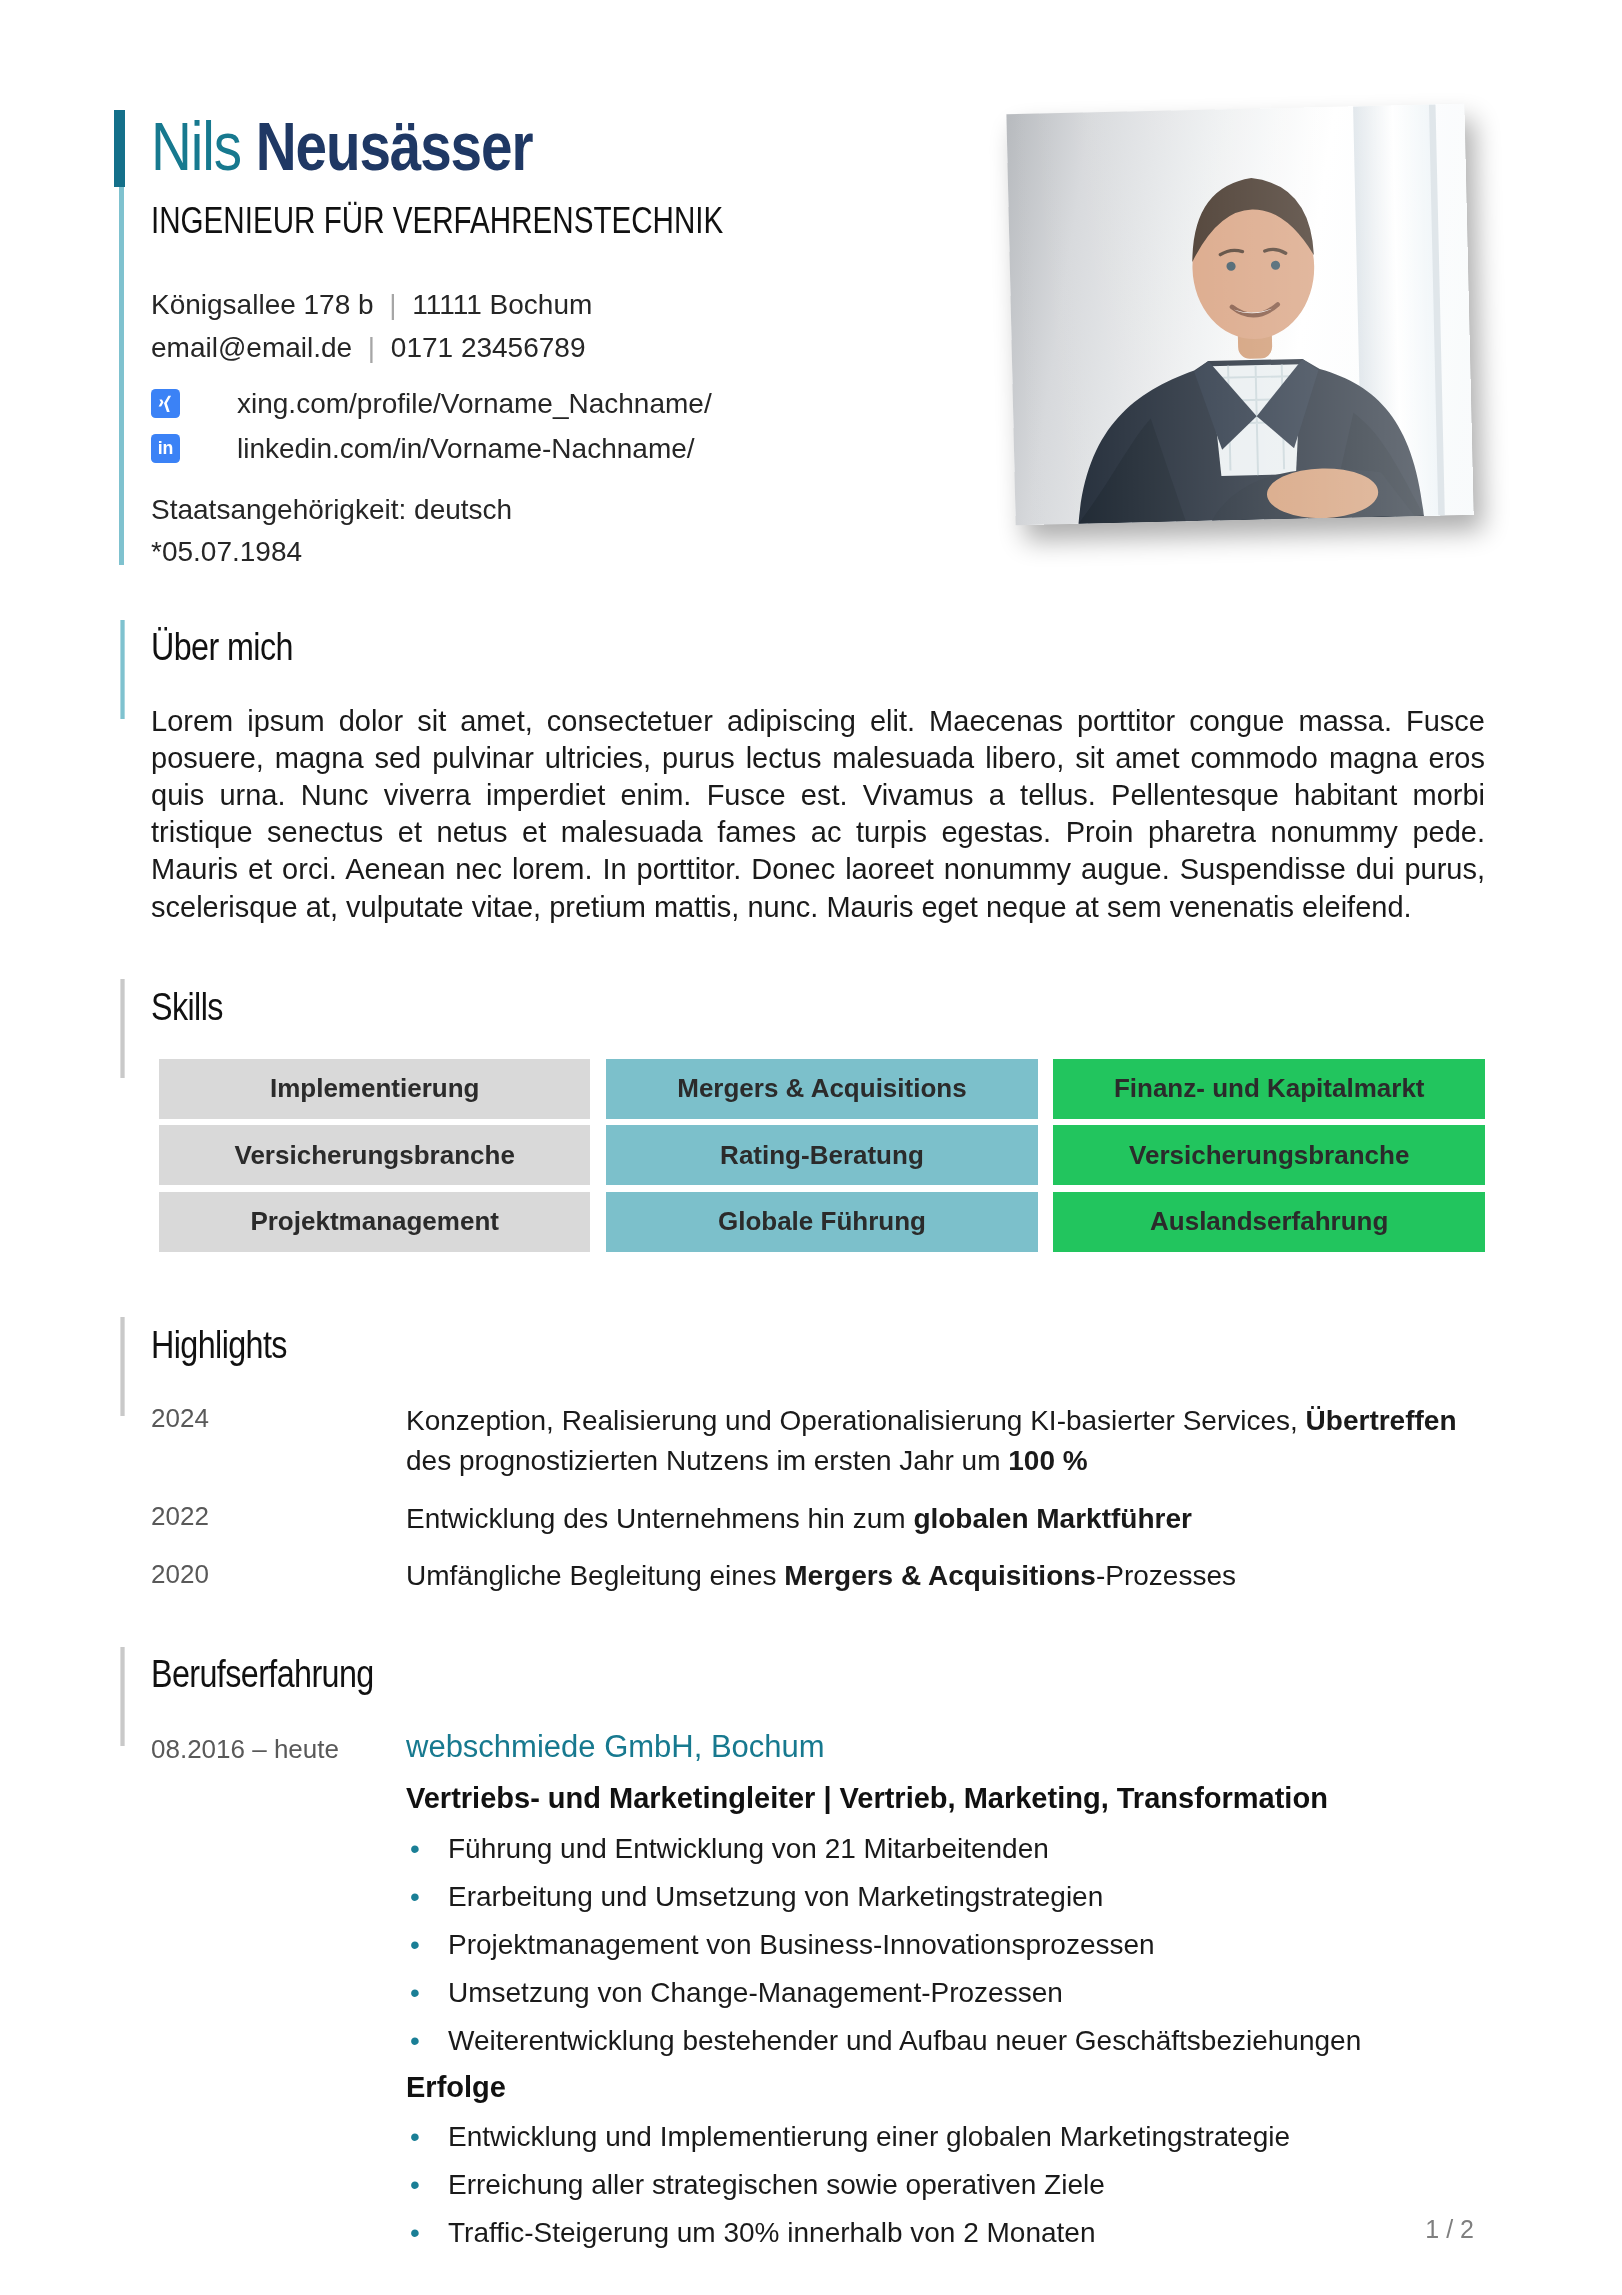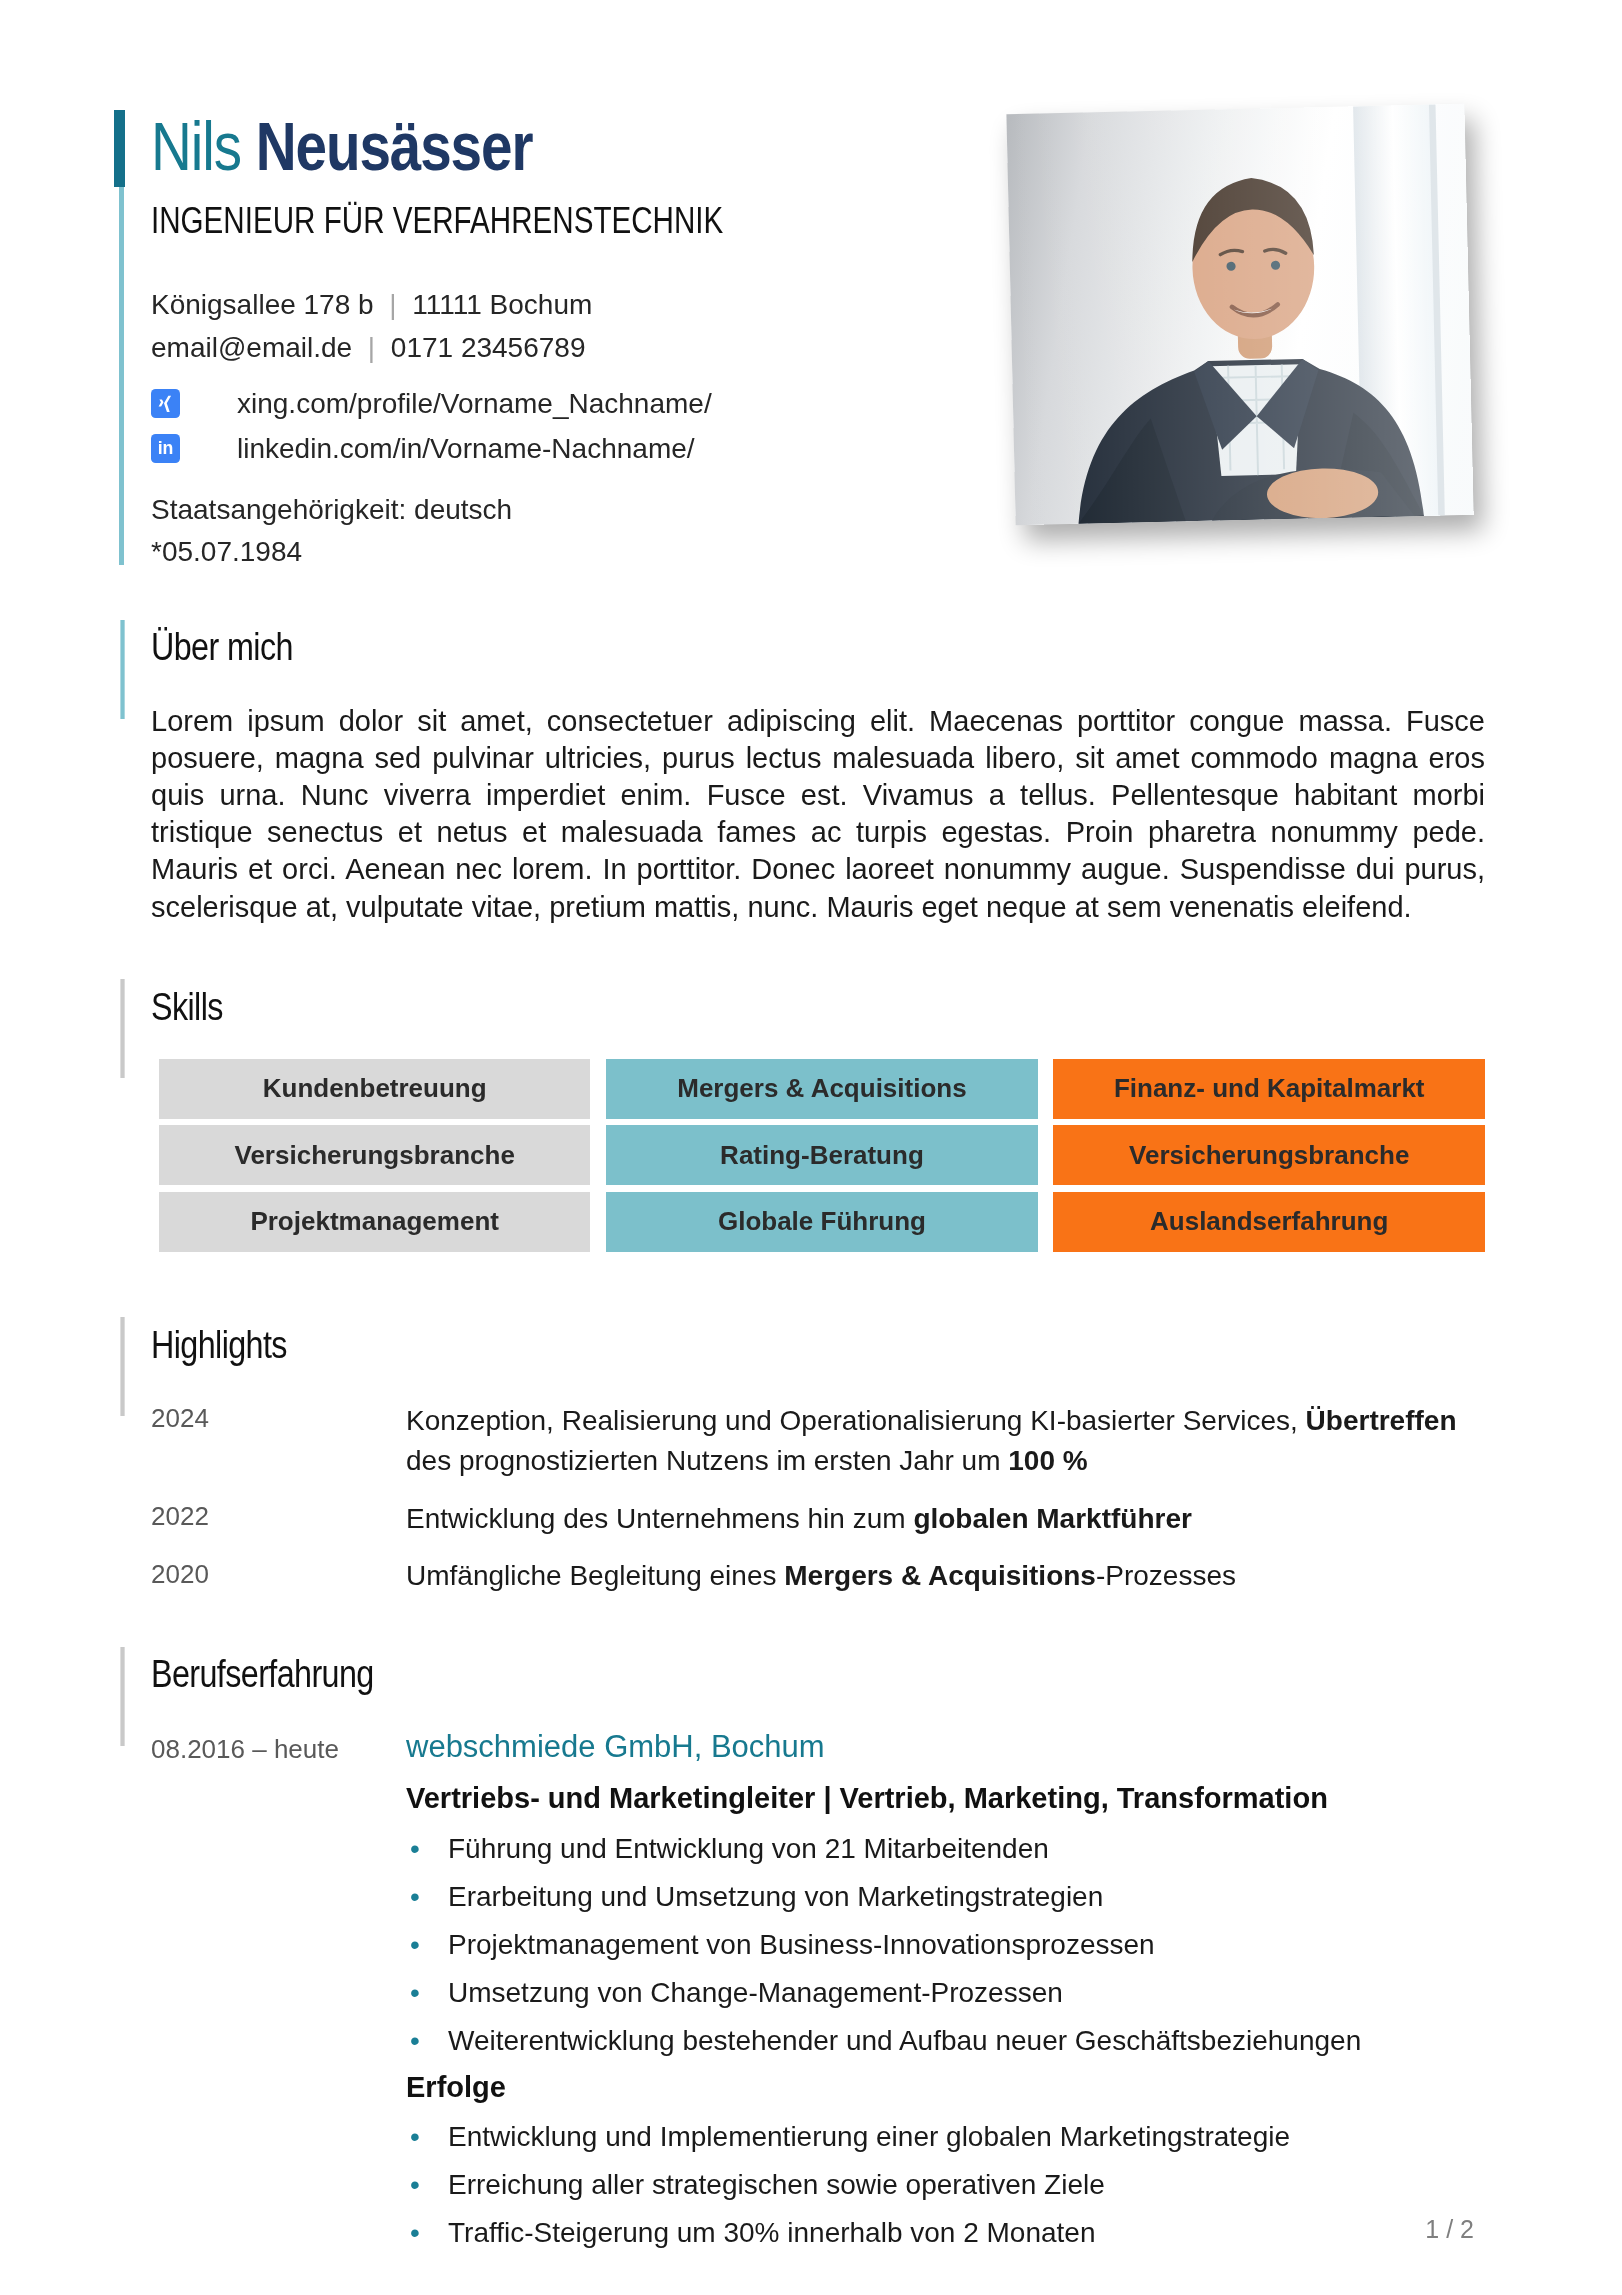--- a/index.html
+++ b/index.html
@@ -51,21 +51,21 @@
   .section.about{ margin-top:58px; }
   .about-text{ margin-top:34px; font-size:29px; line-height:1.28; text-align:justify; color:#1a1a1a; }
 
   .section.skills{ margin-top:60px; }
   .skills-grid{ margin-top:30px; margin-left:7.9px; display:grid; grid-template-columns:repeat(3,1fr);
                 column-gap:15.7px; row-gap:6.5px; }
   .chip{ height:60px; display:flex; align-items:center; justify-content:center;
          font-size:26px; font-weight:700; color:#2b2b2b; text-align:center; }
   .chip.gray{ background:#D9D9D9; }
   .chip.teal{ background:#7CC0CB; }
-  .chip.blue{ background:#f97316; }
+  .chip.blue{ background:#22c55e; }
 
   .section.highlights{ margin-top:72px; }
   .hl-list{ margin-top:34px; }
   .hl-row{ display:flex; margin-bottom:17px; }
   .hl-year{ flex:0 0 255px; font-size:26px; color:#595959; padding-top:2.6px; }
   .hl-text{ flex:1; font-size:28px; line-height:1.45; color:#1a1a1a; }
   .hl-text strong{ font-weight:700; }
 
   .section.experience{ margin-top:56px; }
   .job{ margin-top:33px; display:flex; }
@@ -170,21 +170,21 @@
     </div>
 
     <section class="section about">
       <h2 class="section-title">Über mich</h2>
       <p class="about-text">Lorem ipsum dolor sit amet, consectetuer adipiscing elit. Maecenas porttitor congue massa. Fusce posuere, magna sed pulvinar ultricies, purus lectus malesuada libero, sit amet commodo magna eros quis urna. Nunc viverra imperdiet enim. Fusce est. Vivamus a tellus. Pellentesque habitant morbi tristique senectus et netus et malesuada fames ac turpis egestas. Proin pharetra nonummy pede. Mauris et orci. Aenean nec lorem. In porttitor. Donec laoreet nonummy augue. Suspendisse dui purus, scelerisque at, vulputate vitae, pretium mattis, nunc. Mauris eget neque at sem venenatis eleifend.</p>
     </section>
 
     <section class="section skills">
       <h2 class="section-title">Skills</h2>
       <div class="skills-grid">
-          <div class="chip gray">Kundenbetreuung</div>
+          <div class="chip gray">Implementierung</div>
           <div class="chip teal">Mergers &amp; Acquisitions</div>
           <div class="chip blue">Finanz- und Kapitalmarkt</div>
           <div class="chip gray">Versicherungsbranche</div>
           <div class="chip teal">Rating-Beratung</div>
           <div class="chip blue">Versicherungsbranche</div>
           <div class="chip gray">Projektmanagement</div>
           <div class="chip teal">Globale Führung</div>
           <div class="chip blue">Auslandserfahrung</div>
         </div>
     </section>

